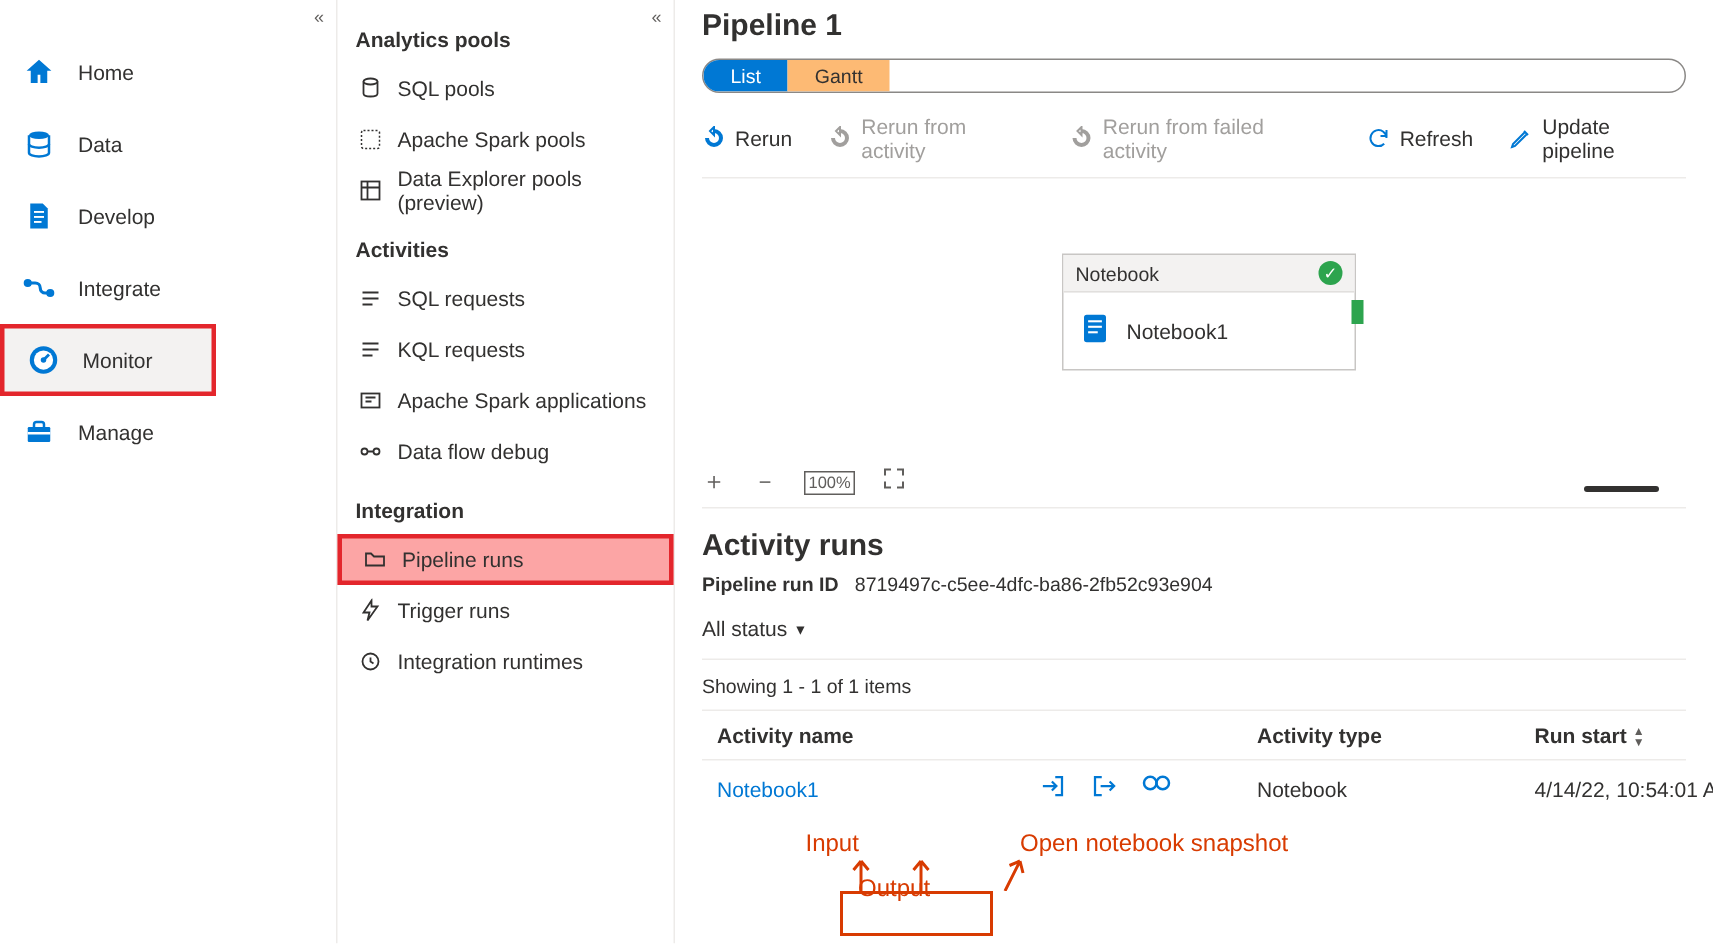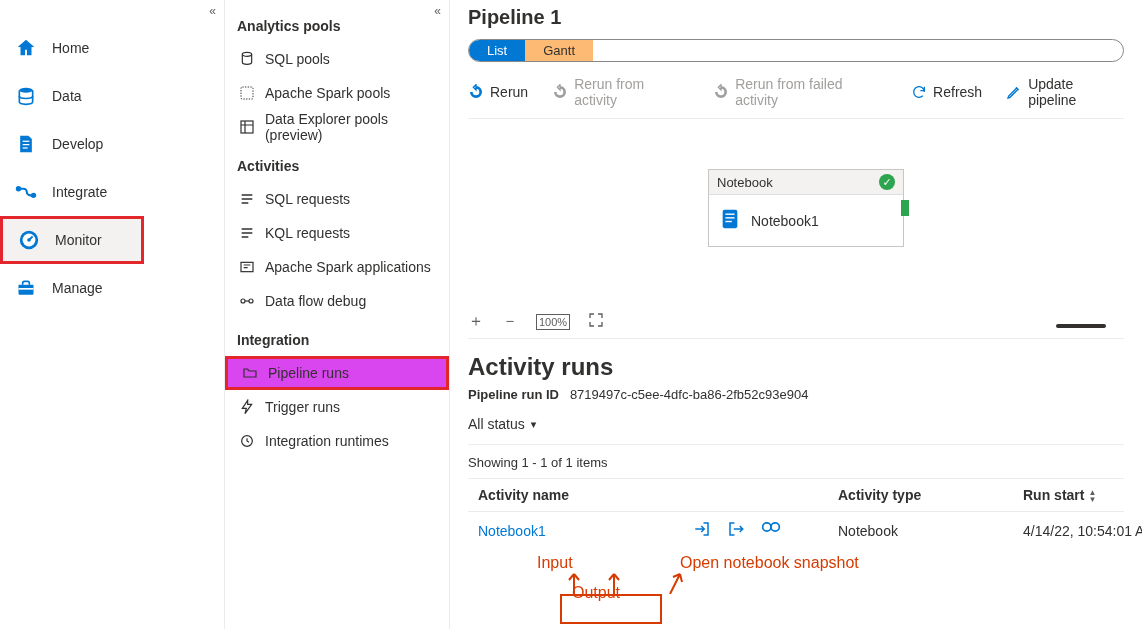--- a/index.html
+++ b/index.html
@@ -64,21 +64,21 @@
     padding: 14px 12px 8px;
   }
   .panel2-item {
     display: flex;
     align-items: center;
     height: 34px;
     padding-left: 12px;
     cursor: pointer;
     font-size: 14px;
   }
-  .panel2-item.active { background: #d946ef; }
+  .panel2-item.active { background: #fca5a5; }
   .panel2-item .icon { width: 20px; margin-right: 8px; display:inline-flex; align-items:center; justify-content:center; }
 
   
   .main {
     flex: 1;
     padding: 6px 18px 0 18px;
     overflow: hidden;
     display: flex;
     flex-direction: column;
   }
@@ -131,21 +131,21 @@
 
   .canvas-controls {
     position:absolute; left:0; bottom:6px; display:flex; gap:18px; align-items:center; color:#605e5c;
   }
   .canvas-controls .cc { cursor:pointer; font-size:16px; }
   .mini-handle {
     position:absolute; right:18px; bottom:10px; width:50px; height:4px; background:#323130; border-radius:2px;
   }
 
   
-  .activity-title { font-size:24px; font-weight:600; margin:14px 0 6px; }
+  .activity-title { font-size:20px; font-weight:600; margin:14px 0 6px; }
   .pipeline-run-id { font-size:13px; margin-bottom:14px; }
   .pipeline-run-id .lbl { font-weight:600; }
   .filter-status { font-size:14px; margin-bottom:12px; cursor:pointer; display:inline-flex; align-items:center; gap:6px; color:#323130;}
   .items-count { font-size:13px; color:#323130; margin-bottom:8px; }
 
   .grid {
     border-top:1px solid #edebe9;
   }
   .grid-head, .grid-row {
     display:grid;

